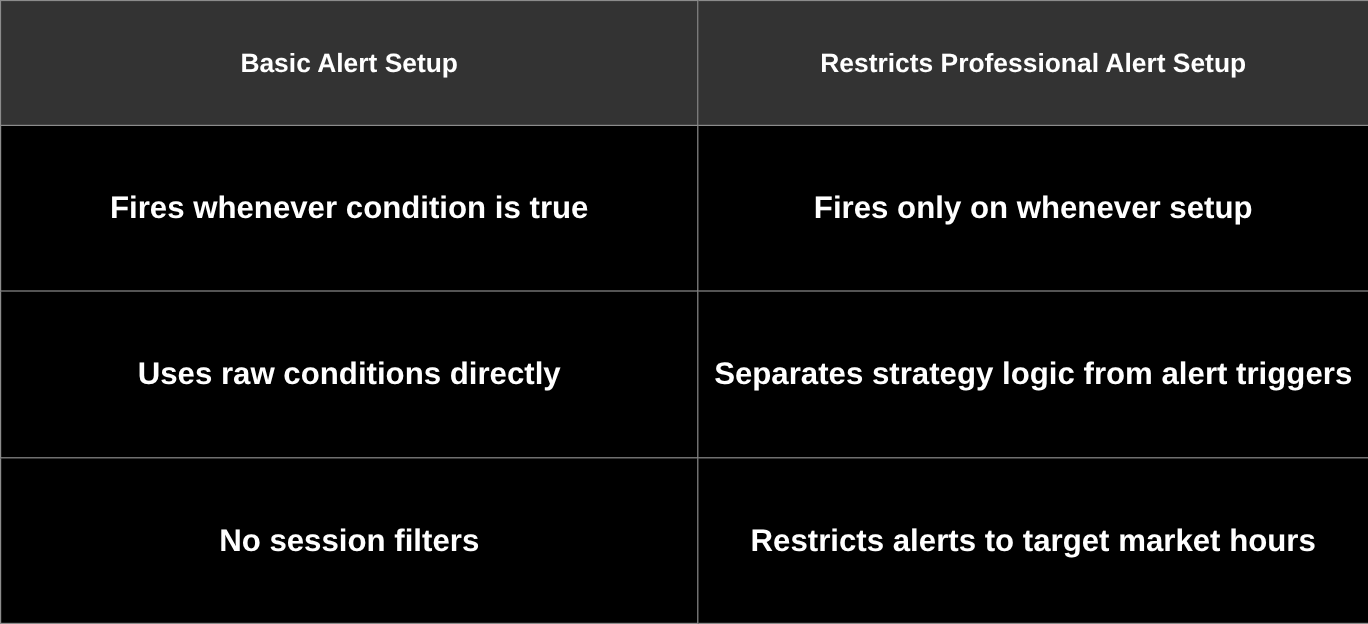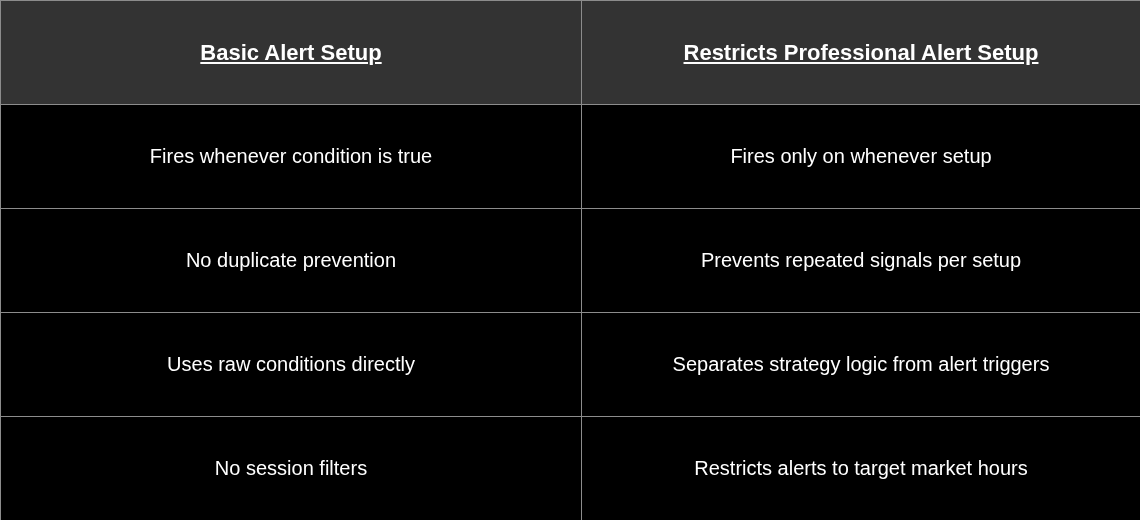--- a/index.html
+++ b/index.html
@@ -17,26 +17,25 @@
       border: 1px solid #8c8c8c;
       text-align: center;
       vertical-align: middle;
       height: 103px;
       padding: 0;
     }
     table.cmp th {
       background: #333333;
       font-weight: bold;
       font-size: 22px;
-      text-decoration: underline;
     }
     table.cmp td {
       background: #000000;
-      font-size: 20px;
-      font-weight: normal;
+      font-size: 26px;
+      font-weight: bold;
     }
   </style>
 </head>
 <body>
 
 <table class="cmp">
   <colgroup>
       <col class="c1">
       <col class="c2">
     </colgroup>
@@ -45,24 +44,20 @@
       <th>Basic Alert Setup</th>
       <th>Restricts Professional Alert Setup</th>
     </tr>
   </thead>
   <tbody>
     <tr>
       <td>Fires whenever condition is true</td>
       <td>Fires only on whenever setup</td>
     </tr>
     <tr>
-      <td>No duplicate prevention</td>
-      <td>Prevents repeated signals per setup</td>
-    </tr>
-    <tr>
       <td>Uses raw conditions directly</td>
       <td>Separates strategy logic from alert triggers</td>
     </tr>
     <tr>
       <td>No session filters</td>
       <td>Restricts alerts to target market hours</td>
     </tr>
   </tbody>
 </table>
 

